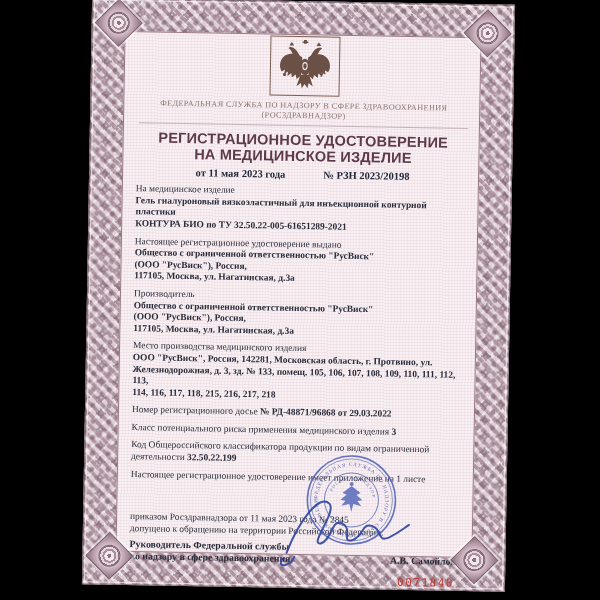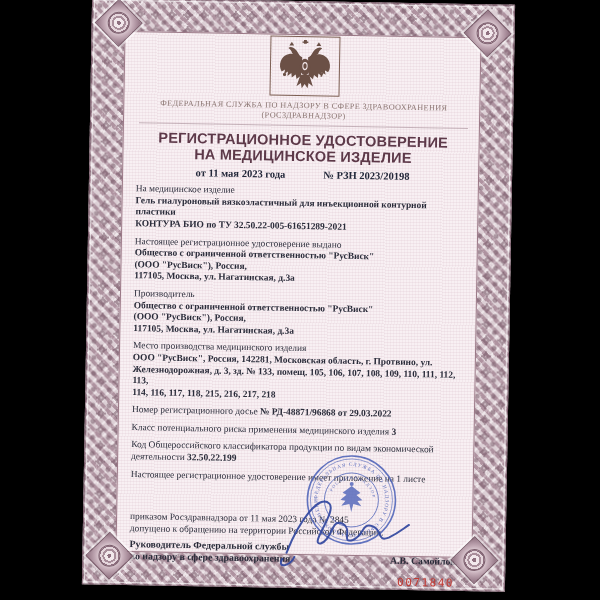--- a/index.html
+++ b/index.html
@@ -150,21 +150,21 @@
 
     <div class="p">
       <span>Номер регистрационного досье </span><span class="b">№ РД-48871/96868 от 29.03.2022</span>
     </div>
 
     <div class="p">
       <span>Класс потенциального риска применения медицинского изделия </span><span class="b">3</span>
     </div>
 
     <div class="p">
-      <span>Код Общероссийского классификатора продукции по видам экономической деятельности </span><span class="b">32.50.22.199</span>
+      <span>Код Общероссийского классификатора продукции по видам ограниченной деятельности </span><span class="b">32.50.22.199</span>
     </div>
 
     <div class="p">Настоящее регистрационное удостоверение имеет приложение на 1 листе</div>
 
     <div class="order-block">
       <div>приказом Росздравнадзора от 11 мая 2023 года № 2845</div>
       <div>допущено к обращению на территории Российской Федерации.</div>
     </div>
 
     <div class="signerrow">

